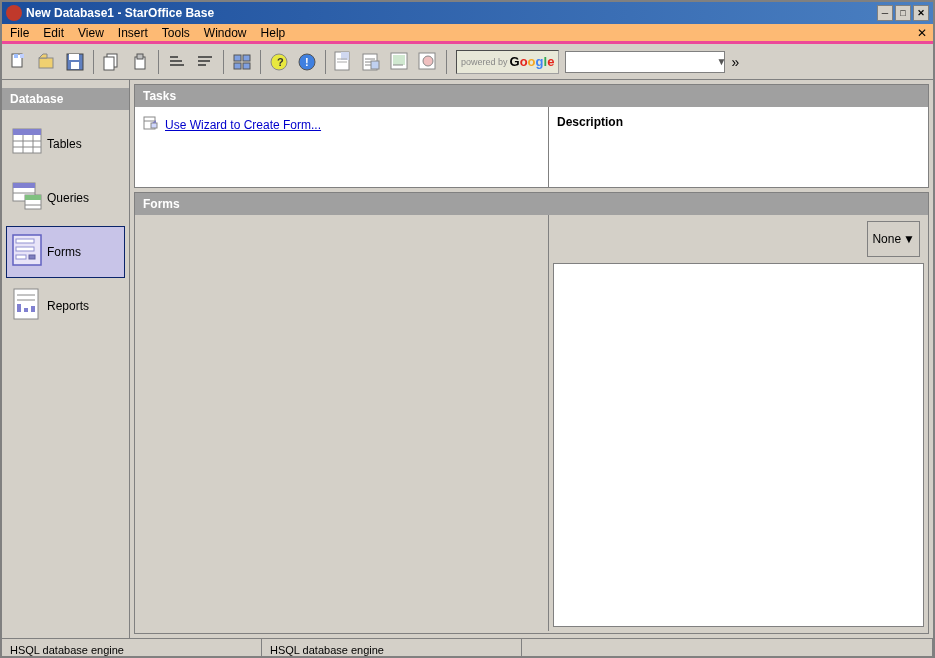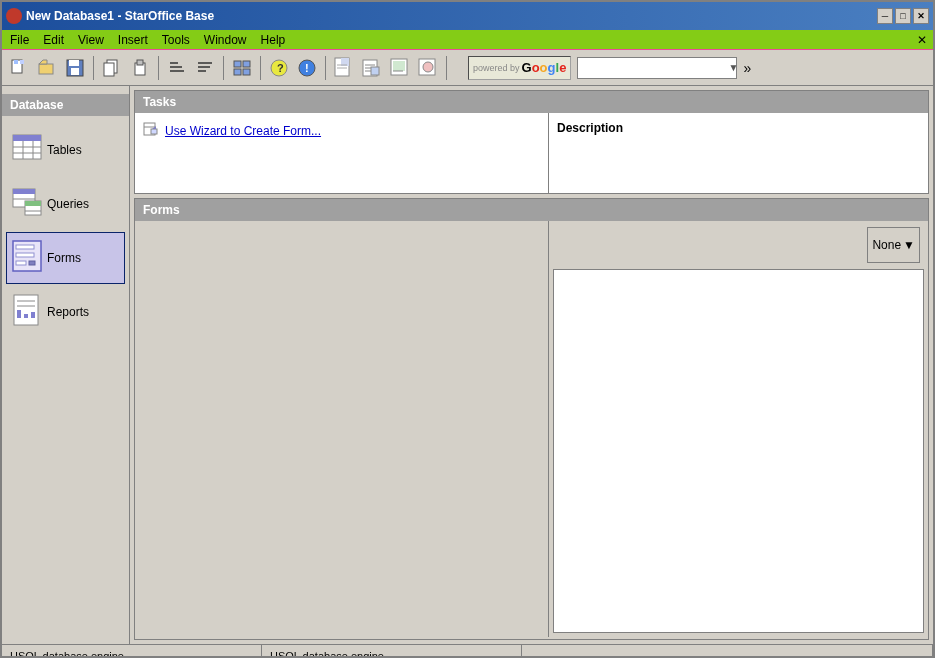--- a/index.html
+++ b/index.html
@@ -8,21 +8,21 @@
       font-size: 12px;
       background: #d4d0c8;
       width: 935px;
       height: 658px;
       overflow: hidden;
       border: 2px solid #808080;
     }
 
     
     #titlebar {
-      height: 28px;
+      height: 22px;
       background: linear-gradient(to right, #1c4e9c, #4a7fc1);
       display: flex;
       align-items: center;
       justify-content: space-between;
       padding: 0 4px;
       color: white;
       font-size: 12px;
       font-weight: bold;
     }
     #titlebar-left {
@@ -50,25 +50,25 @@
       display: flex;
       align-items: center;
       justify-content: center;
       cursor: pointer;
       color: #000;
     }
 
     
     #menubar {
       height: 20px;
-      background: #84cc16;
+      background: #fdba74;
       display: flex;
       align-items: center;
       padding: 0 2px;
-      border-bottom: 1px solid #ec4899;
+      border-bottom: 3px solid #ec4899;
       gap: 2px;
     }
     .menu-item {
       padding: 2px 6px;
       font-size: 12px;
       cursor: pointer;
     }
     #close-x {
       margin-left: auto;
       font-size: 12px;
@@ -429,21 +429,21 @@
       </svg>
   </div>
   <div class="tb-btn">
     <svg width="22" height="22" viewBox="0 0 22 22">
         <rect x="2" y="2" width="16" height="16" fill="white" stroke="#888" stroke-width="1"></rect>
         <circle cx="11" cy="10" r="5" fill="#f0c0c0" stroke="#888" stroke-width="1"></circle>
       </svg>
   </div>
   <div class="tb-separator"></div>
 
-  <div style="display:flex;align-items:center;margin-left:16px;background:#e8e8d8;padding:1px 4px;border:1px inset #a0a0a0;height:24px;">
+  <div style="display:flex;align-items:center;margin-left:4px;background:#e8e8d8;padding:1px 4px;border:1px inset #a0a0a0;height:24px;">
     <span style="font-size:9px;color:#888;margin-right:2px;">powered by</span>
     <span style="font-size:13px;font-weight:bold;">G</span>
       <span style="font-size:13px;font-weight:bold;color:#e4251b;">o</span>
       <span style="font-size:13px;font-weight:bold;color:#f5a623;">o</span>
       <span style="font-size:13px;font-weight:bold;color:#4285f4;">g</span>
       <span style="font-size:13px;font-weight:bold;color:#34a853;">l</span>
       <span style="font-size:13px;font-weight:bold;color:#e4251b;">e</span>
   </div>
   <div id="google-bar">
     <input id="google-input" type="text" style="">

